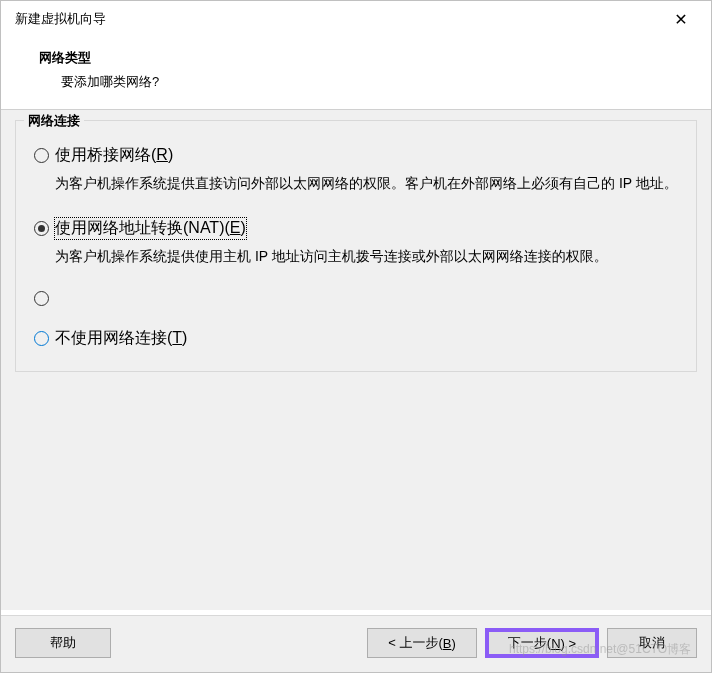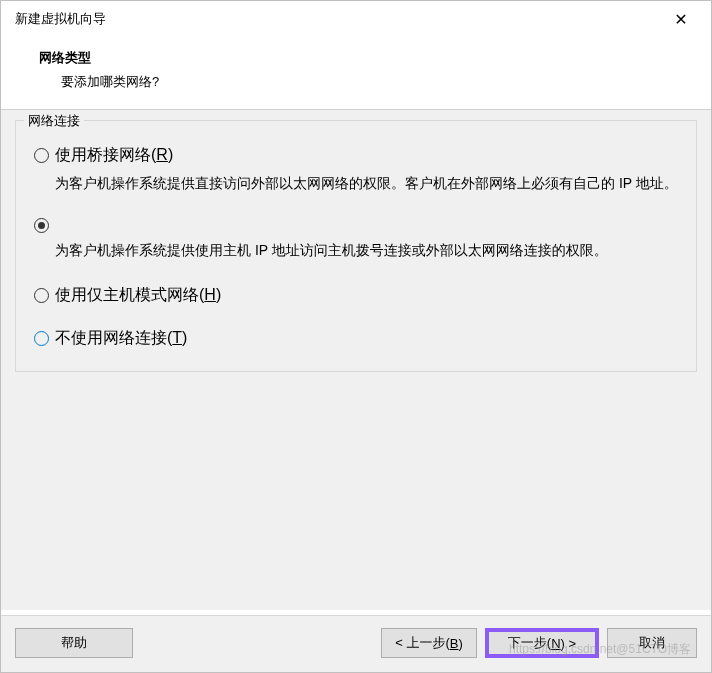--- a/index.html
+++ b/index.html
@@ -62,20 +62,21 @@
       position: relative;
     }
     .fieldset-legend {
       position: relative;
       top: -9px;
       left: 8px;
       background: #f0f0f0;
       padding: 0 4px;
       font-size: 13px;
       display: inline-block;
+      font-weight: bold;
     }
     .radio-group {
       padding: 6px 18px 0 18px;
     }
     .radio-option {
       margin-bottom: 22px;
     }
     .radio-option.last {
       margin-bottom: 8px;
     }
@@ -137,24 +138,24 @@
       background: #e1e1e1;
       border: 1px solid #adadad;
       font-family: inherit;
       font-size: 13px;
       cursor: pointer;
       display: flex;
       align-items: center;
       justify-content: center;
     }
     .btn-help {
-      width: 118px;
+      width: 96px;
     }
     .btn-back {
-      width: 96px;
+      width: 110px;
     }
     .btn-next {
       width: 114px;
       border: 4px solid #8b5cf6;
     }
     .btn-cancel {
       width: 90px;
     }
     .spacer {
       flex: 1;
@@ -193,28 +194,28 @@
         <div class="radio-row">
           <span class="radio-circle"></span>
           <span class="radio-label"><span>使用桥接网络(</span><u>R</u><span>)</span></span>
         </div>
         <div class="radio-desc">为客户机操作系统提供直接访问外部以太网网络的权限。客户机在外部网络上必须有自己的 IP 地址。</div>
       </div>
 
       <div class="radio-option">
         <div class="radio-row">
           <span class="radio-circle selected"></span>
+          <span class="radio-label focused"><span>使用网络地址转换(NAT)(</span><u>E</u><span>)</span></span>
         </div>
         <div class="radio-desc">为客户机操作系统提供使用主机 IP 地址访问主机拨号连接或外部以太网网络连接的权限。</div>
       </div>
 
       <div class="radio-option">
         <div class="radio-row">
           <span class="radio-circle"></span>
-          <span class="radio-label"><span>使用仅主机模式网络(</span><u>H</u><span>)</span></span>
         </div>
       </div>
 
       <div class="radio-option last" style="margin-top:16px;">
         <div class="radio-row">
           <span class="radio-circle blue"></span>
           <span class="radio-label"><span>不使用网络连接(</span><u>T</u><span>)</span></span>
         </div>
       </div>
 

